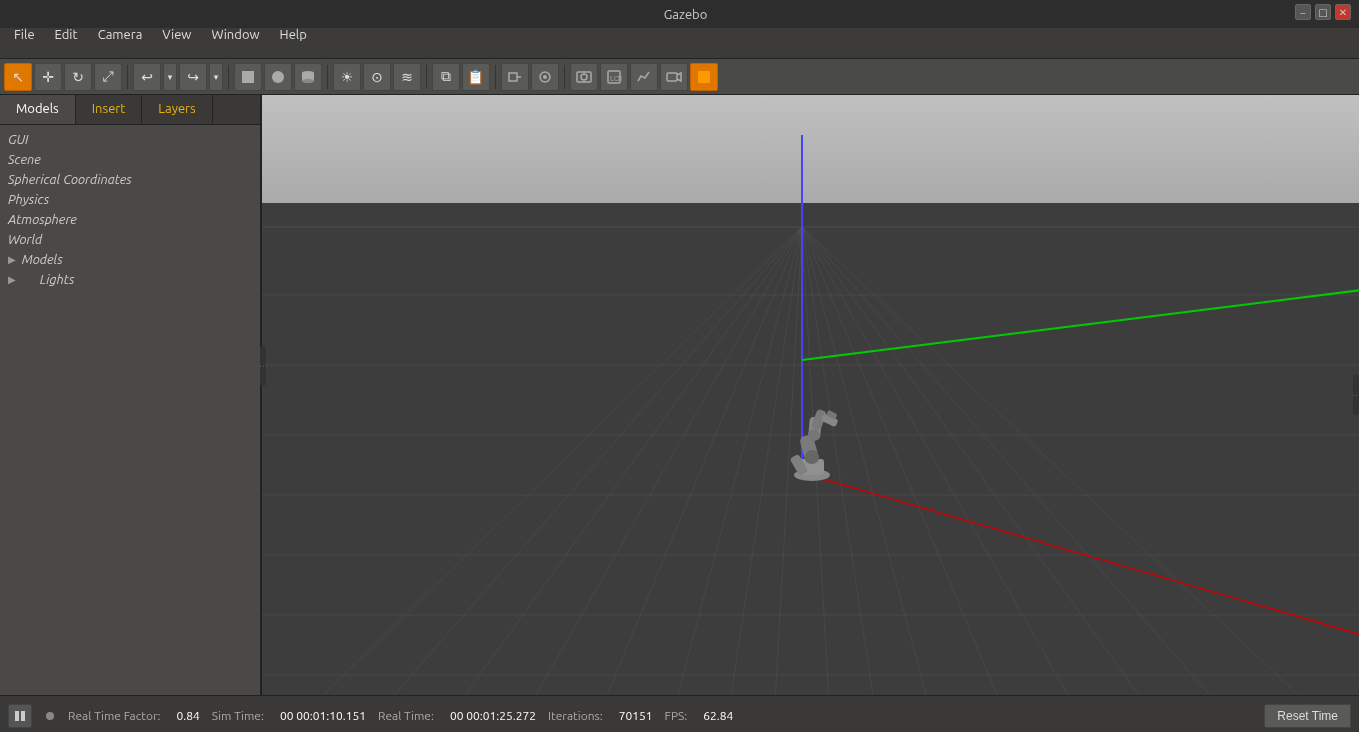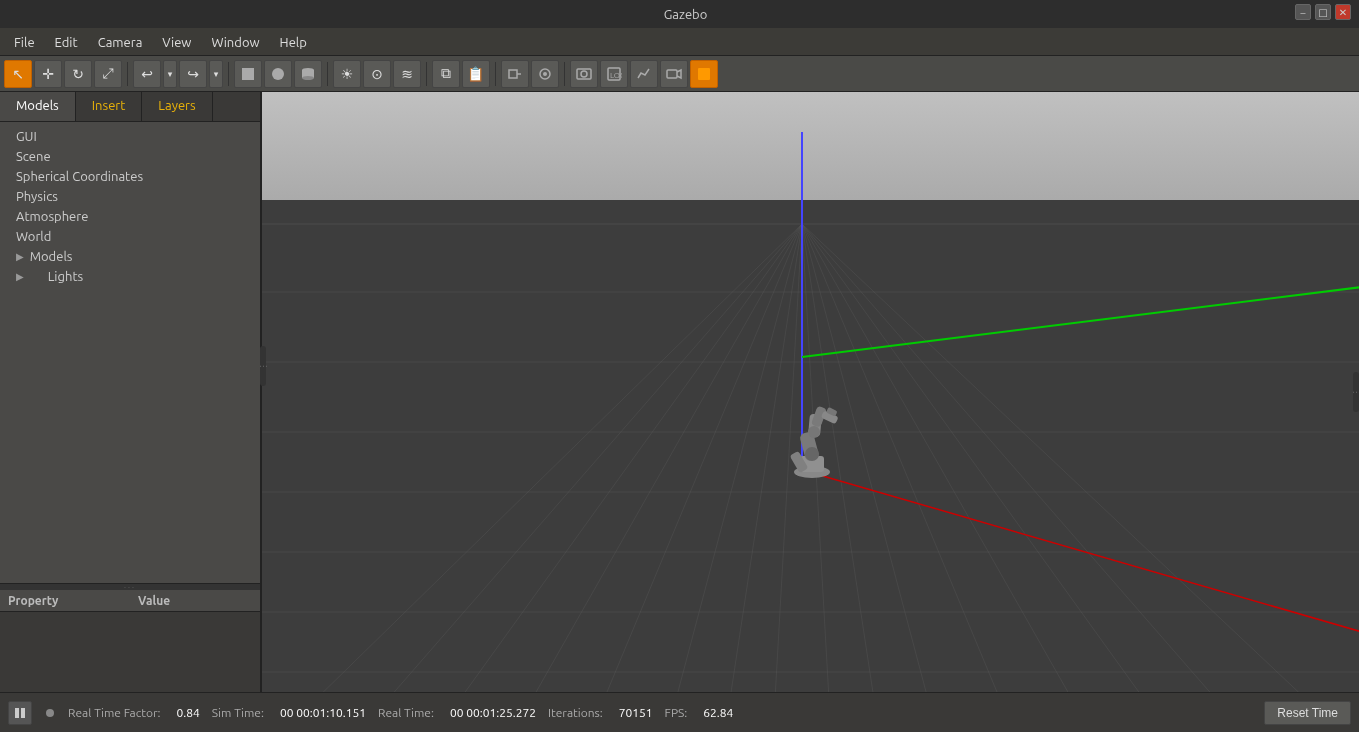--- a/index.html
+++ b/index.html
@@ -18,21 +18,21 @@
     .titlebar-btn {
       width: 16px; height: 16px; border-radius: 2px;
       background: #555; border: 1px solid #666;
       display: flex; align-items: center; justify-content: center;
       font-size: 10px; color: #ccc; cursor: pointer;
     }
 
     
     #menubar {
       width: 100%; height: 28px; background: #3c3b37;
-      display: flex; align-items: flex-start; padding: 5px 4px;
+      display: flex; align-items: flex-end; padding: 15px 4px;
       border-bottom: 1px solid #222;
     }
     .menu-item {
       padding: 2px 10px; color: #ddd; font-size: 13px; cursor: pointer;
     }
 
     
     #main-layout {
       display: flex; flex-direction: column; height: calc(732px - 56px);
     }
@@ -72,21 +72,21 @@
       border-bottom: 1px solid #222;
     }
     .tab {
       padding: 6px 16px; cursor: pointer; font-size: 13px;
       border-right: 1px solid #222; color: #eab308;
     }
     .tab.active { background: #4a4947; color: #fff; }
 
     
     #tree {
-      flex: 1; overflow-y: auto; padding: 4px 8px;
+      flex: 1; overflow-y: auto; padding: 4px 0; font-style: italic;
     }
     .tree-item {
       padding: 3px 8px; cursor: pointer; color: #ccc; font-size: 13px;
       display: flex; align-items: center; gap: 4px;
     }
     .tree-item .arrow { font-size: 10px; color: #999; }
 
     
     #properties {
       border-top: 1px solid #222;
@@ -315,28 +315,20 @@
         <div class="tree-item">
           <span class="arrow">▶</span>
           <span style="margin-left:2px;">Models</span>
         </div>
         <div class="tree-item">
           <span class="arrow">▶</span>
           <span style="margin-left:20px;">Lights</span>
         </div>
       </div>
 
-      <div id="properties">
-        <div id="prop-resize-handle"></div>
-        <div id="prop-header">
-          <div class="prop-col">Property</div>
-          <div class="prop-col">Value</div>
-        </div>
-        <div id="prop-body"></div>
-      </div>
     </div>
 
     <div id="left-resize">⋮</div>
 
     <div id="viewport">
       <div id="scene">
 
         <div id="skybox"></div>
 
         <div id="ground"></div>

